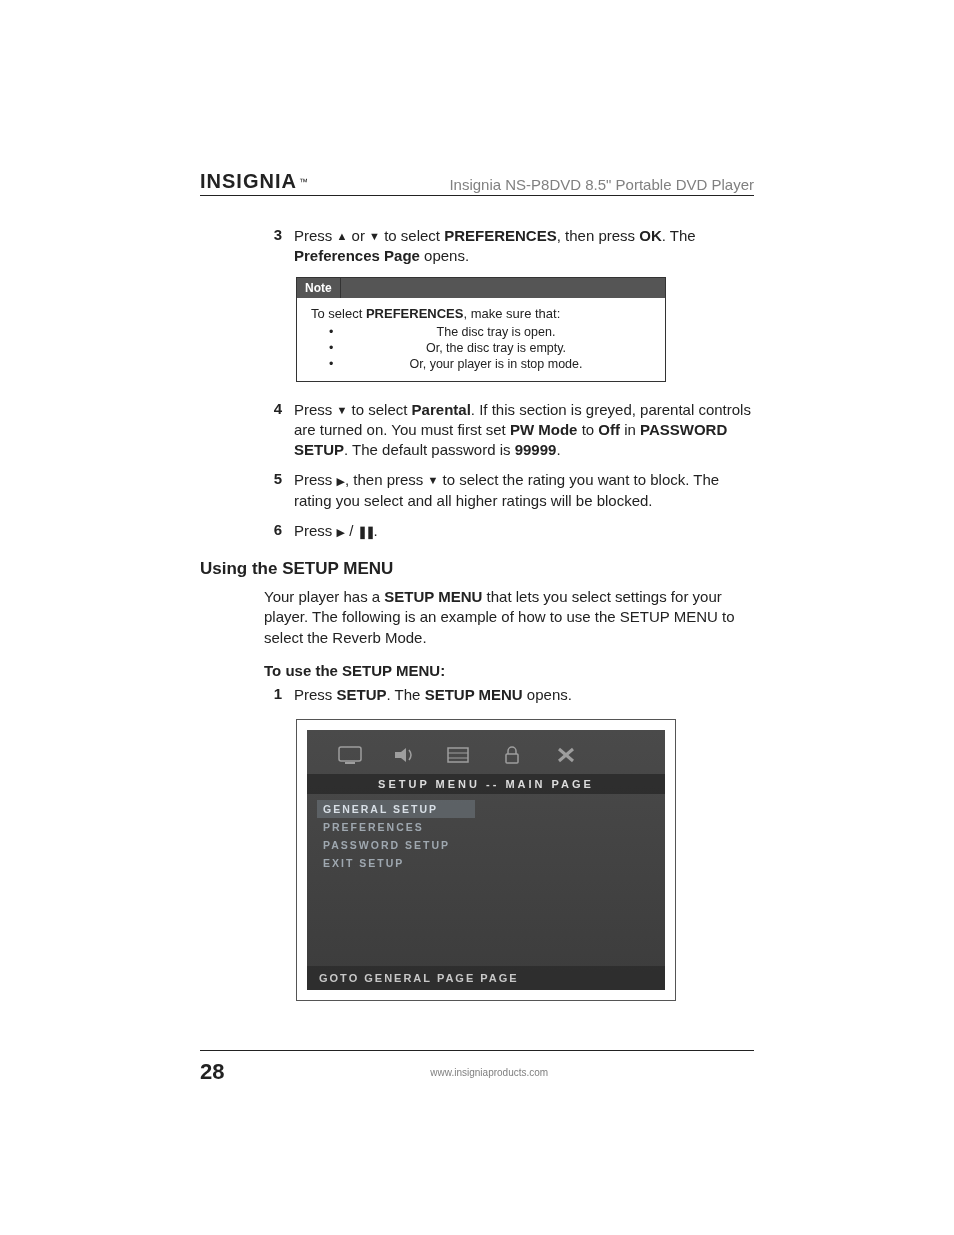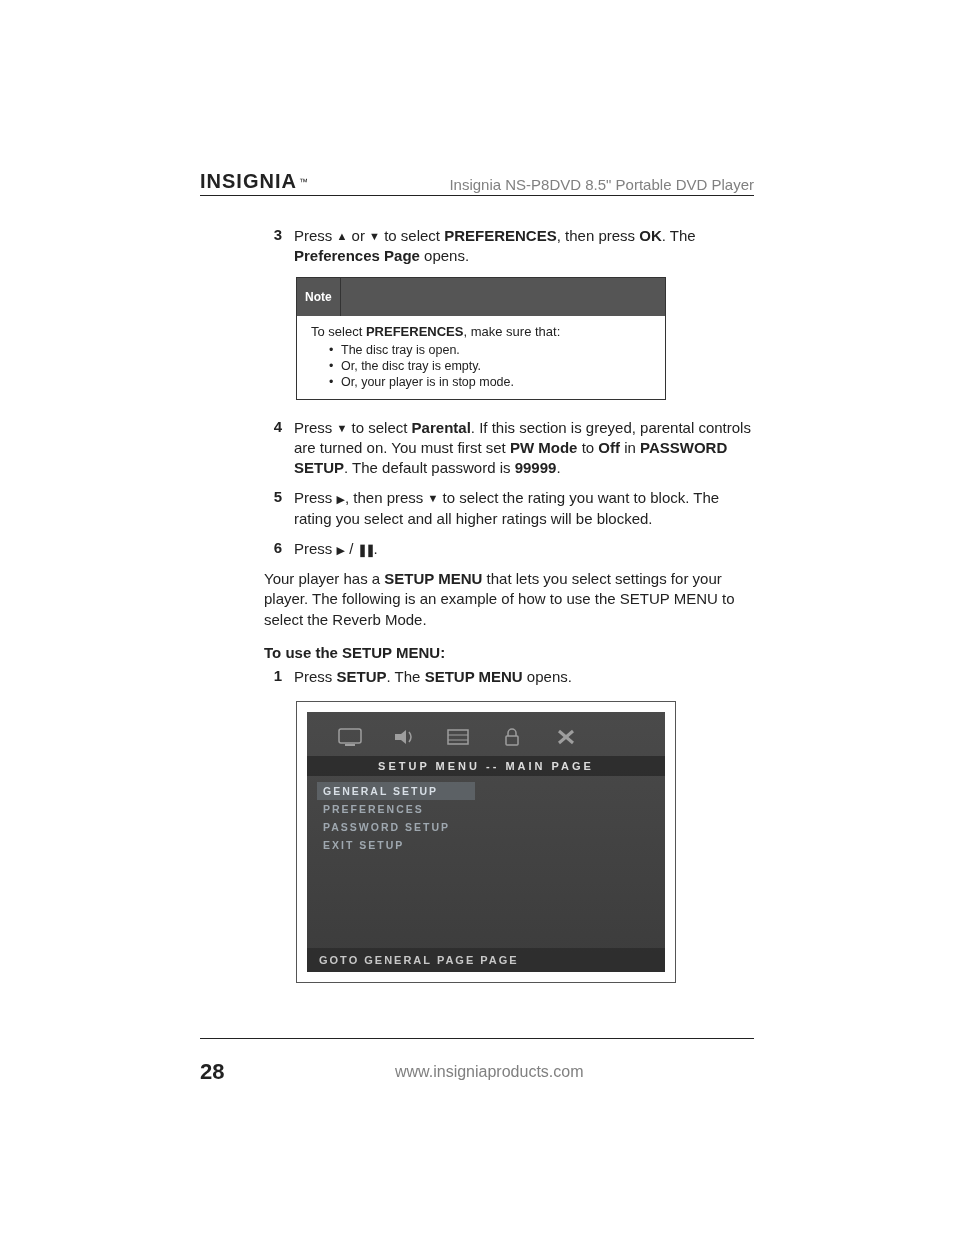--- a/index.html
+++ b/index.html
@@ -10,41 +10,41 @@
   .logo-text { font-weight: 800; letter-spacing: 1px; font-size: 20px; font-family: Arial, sans-serif; }
   .logo-tm { font-size: 9px; vertical-align: super; }
   .header-title { color: #808080; font-size: 15px; }
   .content { padding: 30px 0 0 0; }
   .step-row { display: flex; gap: 12px; margin-bottom: 10px; margin-left: 64px; }
   .step-num { font-weight: 700; width: 18px; text-align: right; font-size: 15px; }
   .step-body { font-size: 15px; line-height: 1.35; flex: 1; }
   .step-body b { font-weight: 700; }
   .arrow-icon { display:inline-block; font-size: 11px; position: relative; top:-1px; }
   .note-box { margin-left: 96px; margin-top: 10px; margin-bottom: 18px; border: 1px solid #333; width: 370px; }
-  .note-header { background: #555; color: #fff; font-weight: 700; font-size: 12px; padding: 12px 8px; display:inline-block; border-right:1px solid #333; }
+  .note-header { background: #555; color: #fff; font-weight: 700; font-size: 12px; padding: 3px 8px; display:inline-block; border-right:1px solid #333; }
   .note-header-bar { background:#555; color:#fff; font-size:12px; font-weight:700; padding:0; }
   .note-body { padding: 8px 14px 8px 14px; font-size: 13px; font-family: Arial, sans-serif; }
-  .note-body ul { list-style: none; padding-left: 18px; margin-top: 4px; }
+  .note-body ul { list-style: none; padding-left: 18px; margin-top: 4px; text-align: center; }
   .note-body ul li { position: relative; padding-left: 12px; margin-bottom: 2px; font-size: 12.5px; }
   .note-body ul li::before { content: "•"; position: absolute; left: 0; }
   .section-heading { font-weight: 700; font-size: 17px; margin: 18px 0 8px 0; }
   .para { font-size: 15px; line-height: 1.35; margin-left: 64px; margin-bottom: 14px; }
   .sub-heading { font-weight: 700; font-size: 15px; margin-left: 64px; margin-bottom: 6px; }
   .screenshot-wrap { margin: 14px 0 0 96px; border: 1px solid #555; width: 380px; padding: 10px; background: #fff; }
   .screenshot { background: linear-gradient(180deg,#4a4a4a,#3c3c3c); width: 100%; height: 260px; position: relative; color: #ccc; font-family: Arial, sans-serif; font-size: 12px; }
   .screenshot .icon-row { display:flex; gap:28px; justify-content:flex-start; padding:14px 30px 8px 30px; }
   .screenshot .icon-row .scr-icon { width:26px; height:22px; display:flex; align-items:center; justify-content:center; opacity:0.75; }
   .screenshot .scr-title { background: rgba(0,0,0,0.35); padding:4px 12px; text-align:center; letter-spacing:3px; font-weight:700; color:#ddd; font-size:11px; }
   .screenshot .scr-menu { padding: 6px 16px; }
   .screenshot .scr-menu .scr-item { letter-spacing:2px; font-weight:700; color:#9fa8b0; font-size:10.5px; padding:3px 0; }
   .screenshot .scr-menu .scr-item.hl { background: rgba(120,130,140,0.45); color:#d8dfe6; padding:3px 6px; margin-left:-6px; width: 158px; }
   .screenshot .scr-footer { position:absolute; bottom:0; left:0; right:0; background: rgba(20,20,20,0.35); padding:6px 12px; letter-spacing:2px; font-weight:700; color:#c8c8c8; font-size:11px; }
-  .footer { position:absolute; bottom: 150px; left:200px; right:200px; border-top:1.5px solid #222; display:flex; align-items:center; padding-top:20px; }
+  .footer { position:absolute; bottom: 150px; left:200px; right:200px; border-top:1.5px solid #222; display:flex; align-items:center; padding-top:8px; }
   .page-number { font-weight:800; font-size:22px; }
-  .url { flex:1; text-align:center; color:#808080; font-size:16px; }
+  .url { flex:1; text-align:center; color:#808080; font-size:10px; }
   .play-icon { font-size: 11px; }
   .pause-icon { letter-spacing: -2px; font-weight: 700; font-size: 12px; }
 </style>
 </head>
 <body>
 
 <div class="page">
 
   <div class="header-row">
     <div class="logo">
@@ -89,20 +89,21 @@
       </div>
     </div>
 
     <div class="step-row">
       <div class="step-num">6</div>
       <div class="step-body">
         <span>Press </span><span class="play-icon">▶</span><span> / </span><span class="pause-icon">❚❚</span><span>.</span>
       </div>
     </div>
 
+    <div class="section-heading">Using the SETUP MENU</div>
     <div class="para">
       <span>Your player has a </span><b>SETUP MENU</b><span> that lets you select settings for your player. The following is an example of how to use the SETUP MENU to select the Reverb Mode.</span>
     </div>
     <div class="sub-heading">To use the SETUP MENU:</div>
 
     <div class="step-row">
       <div class="step-num">1</div>
       <div class="step-body">
         <span>Press </span><b>SETUP</b><span>. The </span><b>SETUP MENU</b><span> opens.</span>
       </div>

